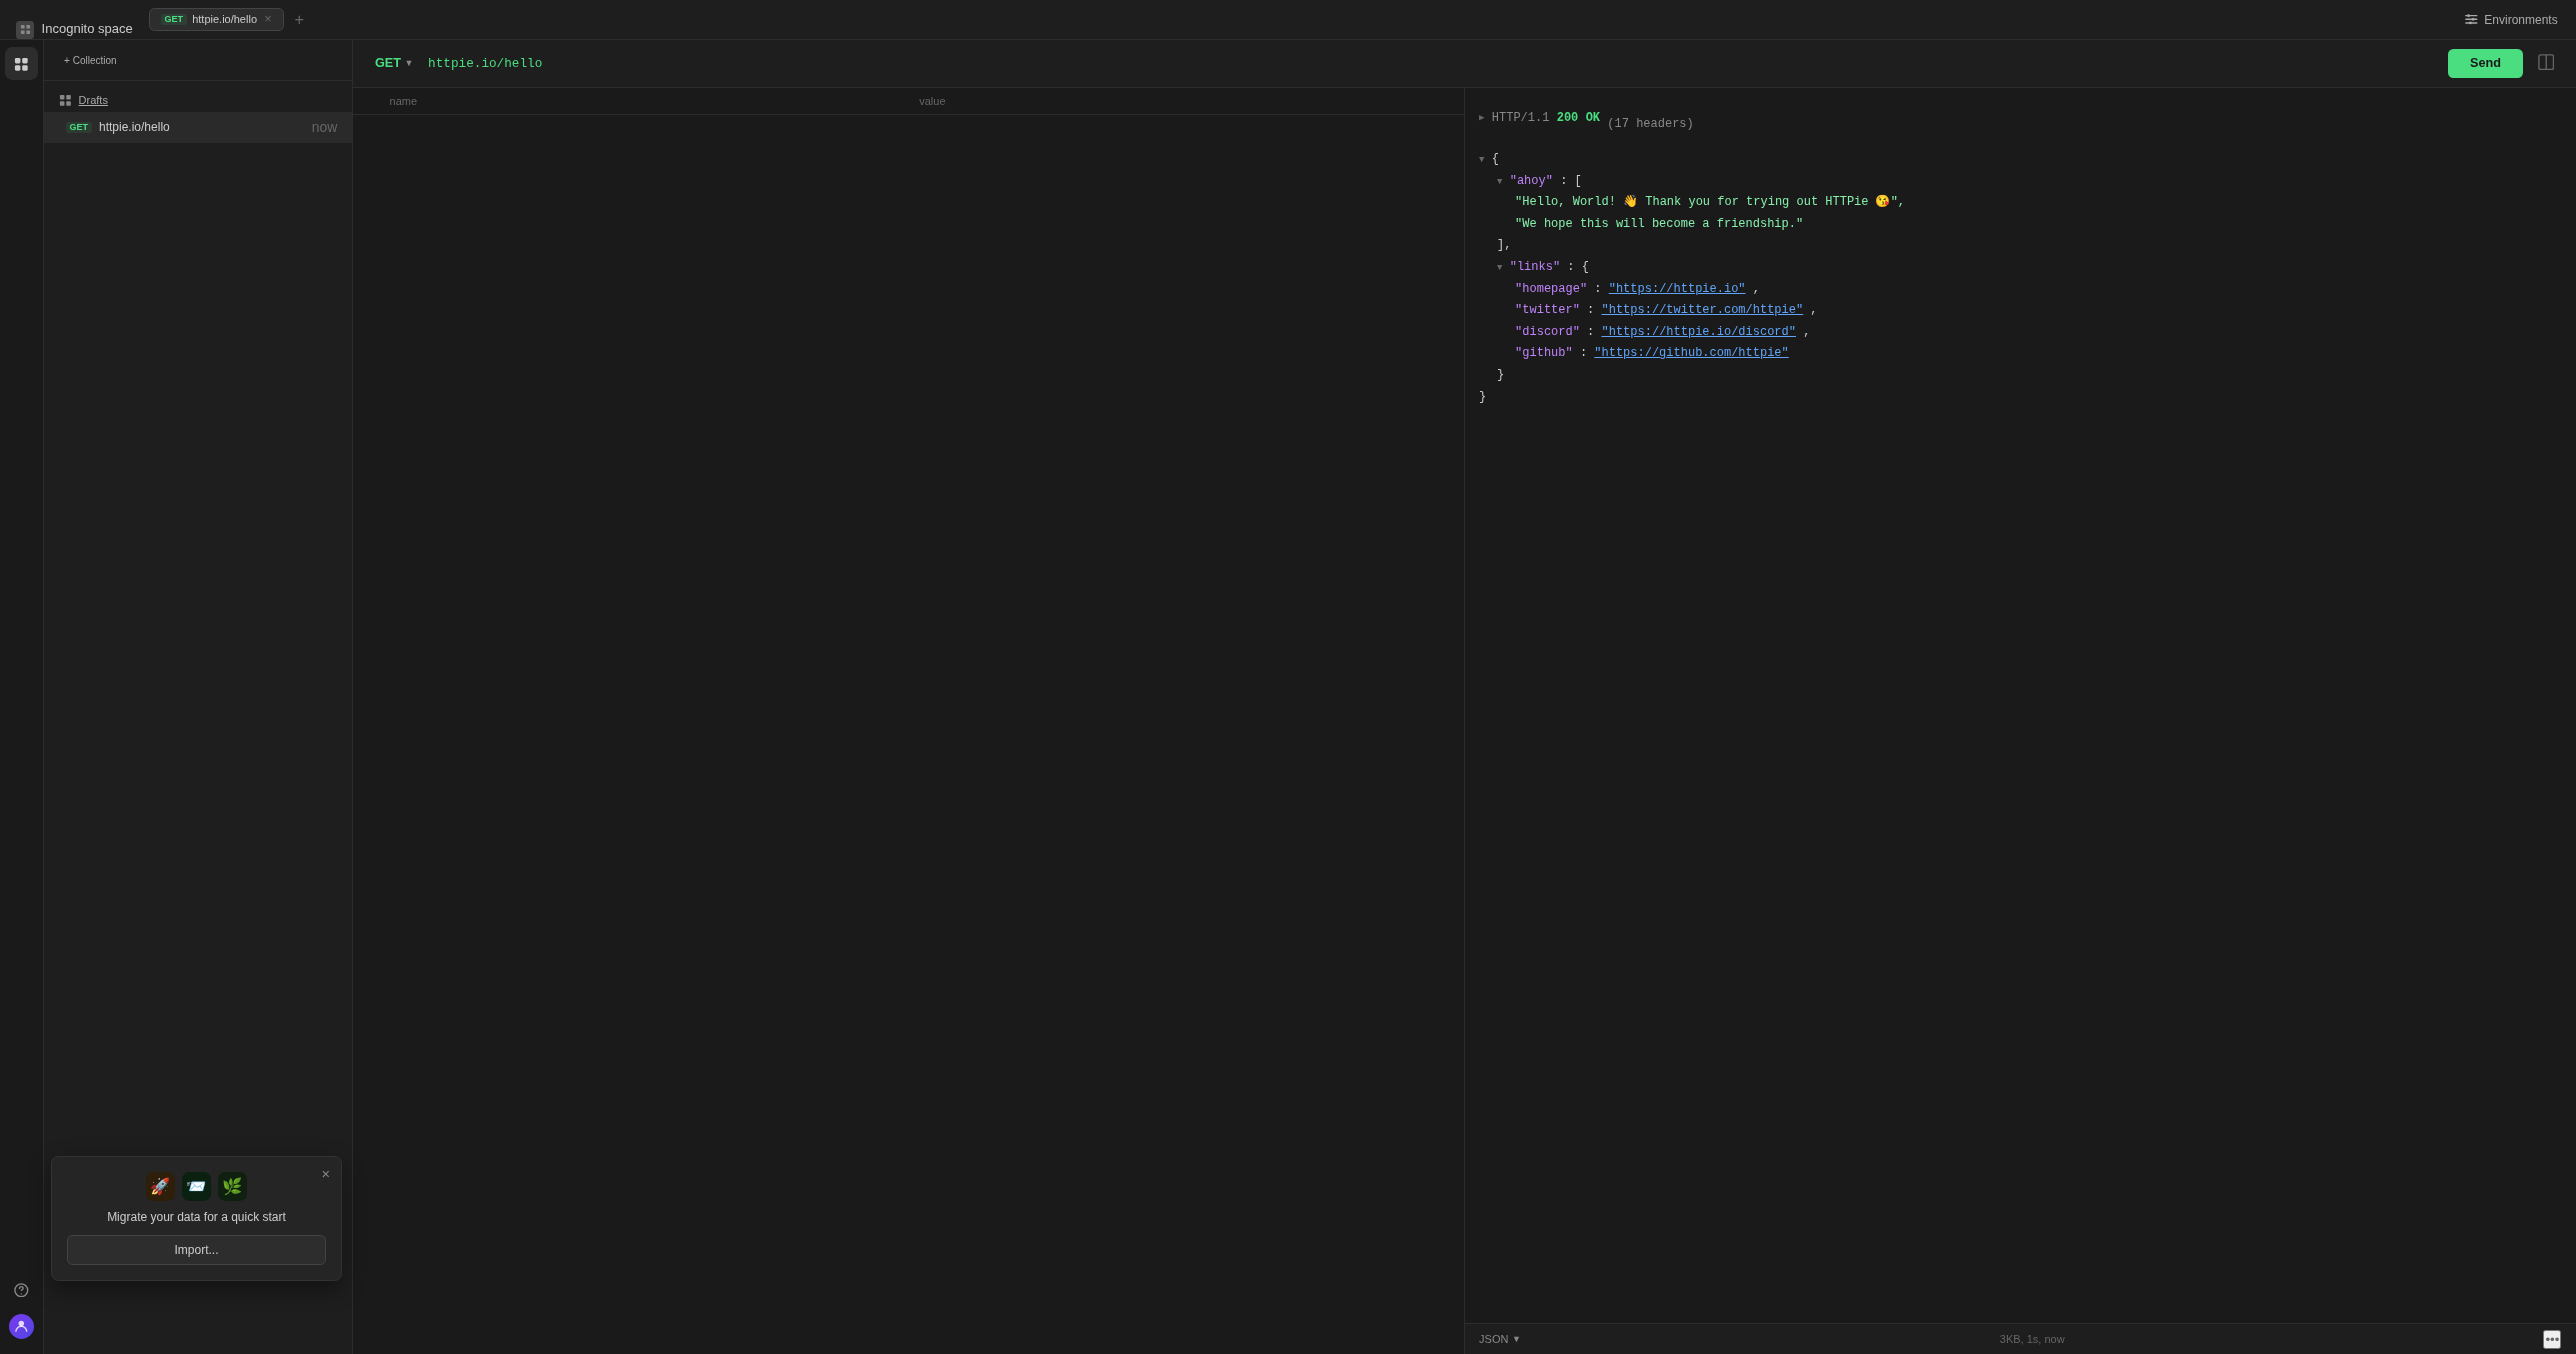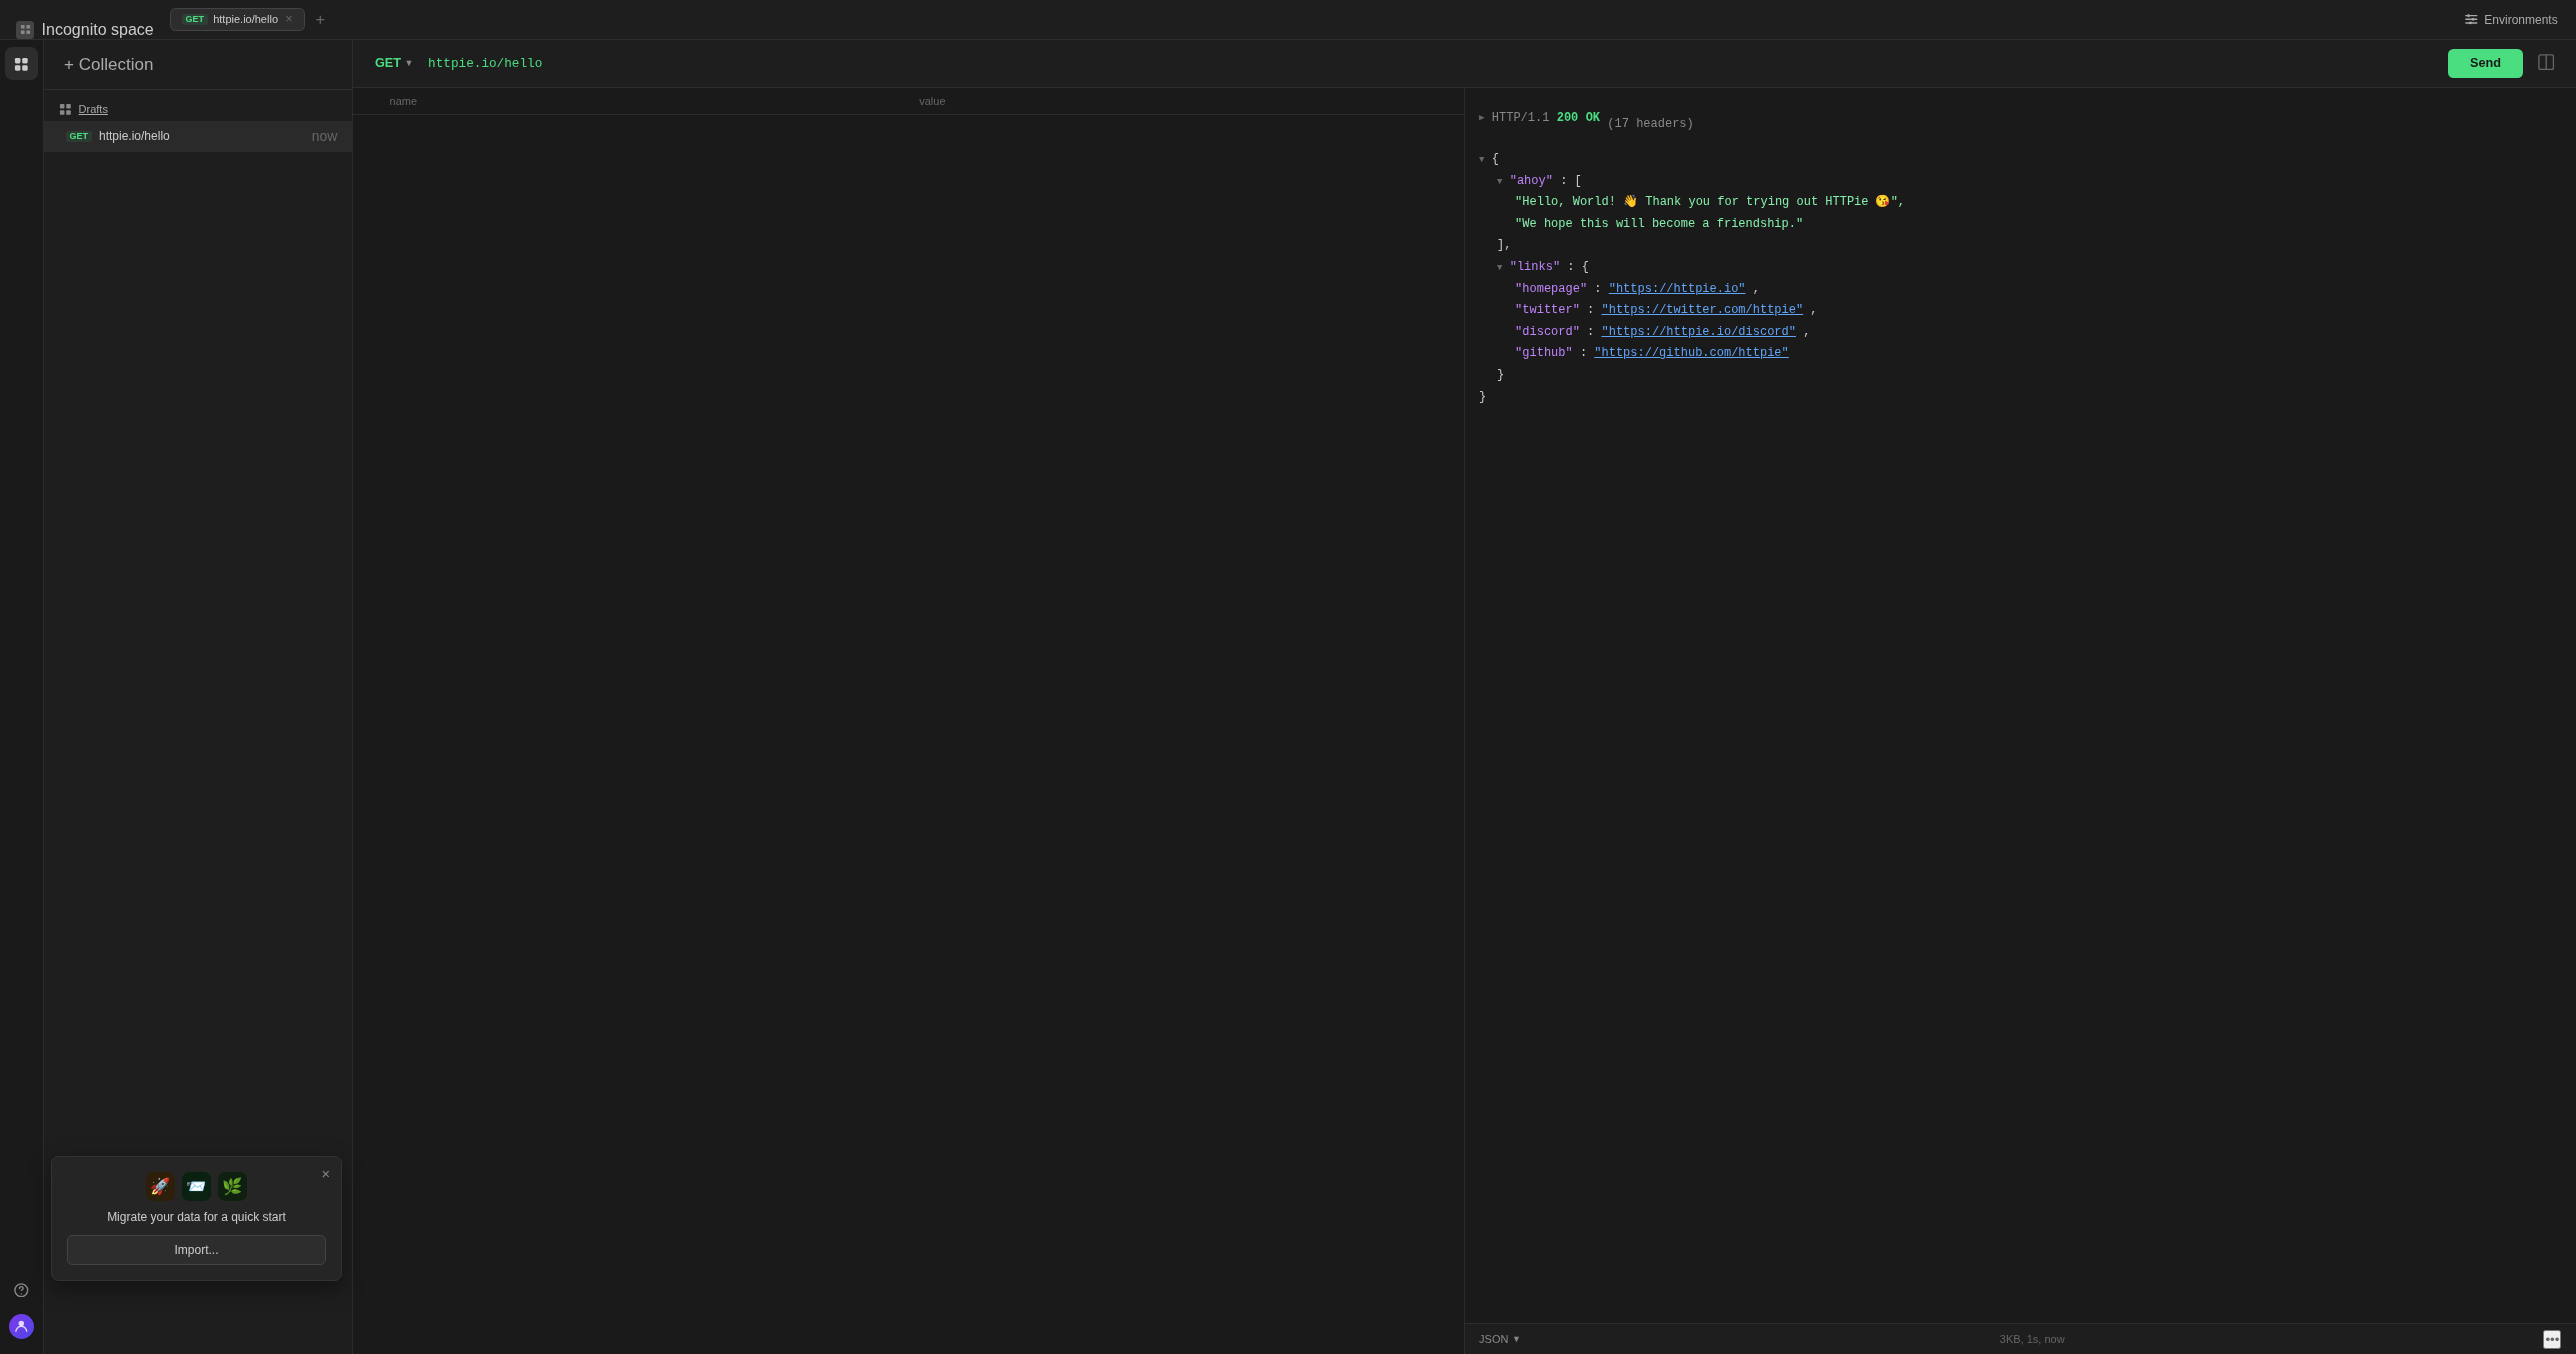--- a/index.html
+++ b/index.html
@@ -19,29 +19,29 @@
       display: flex;
       align-items: center;
       background: #1e1e1e;
       border-bottom: 0.9px solid #2d2d2d;
       height: 40px;
       padding: 0 7.3px;
       flex-shrink: 0;
     }
     .workspace-btn {
       display: flex;
-      align-items: flex-end;
+      align-items: flex-start;
       gap: 7.3px;
       padding: 3.6px 9px;
       border-radius: 5.5px;
       cursor: pointer;
       color: #ccc;
       background: transparent;
       border: none;
-      font-size: 16px;
+      font-size: 13px;
       margin-top: 20px;
     }
     .workspace-icon {
       width: 18px; height: 18px;
       background: #444;
       border-radius: 3.6px;
       display: flex; align-items: center; justify-content: center;
     }
     .tab-bar {
       display: flex;
@@ -170,21 +170,21 @@
       border-bottom: 0.9px solid #2d2d2d;
     }
     .collection-add-btn {
       display: flex;
       align-items: center;
       gap: 5.5px;
       background: transparent;
       border: none;
       color: #aaa;
       cursor: pointer;
-      font-size: 17px;
+      font-size: 10px;
       padding: 3.6px 5.5px;
       border-radius: 3.6px;
     }
     .drafts-section {
       padding: 7.3px 0;
     }
     .drafts-header {
       display: flex;
       align-items: center;
       gap: 7.3px;

